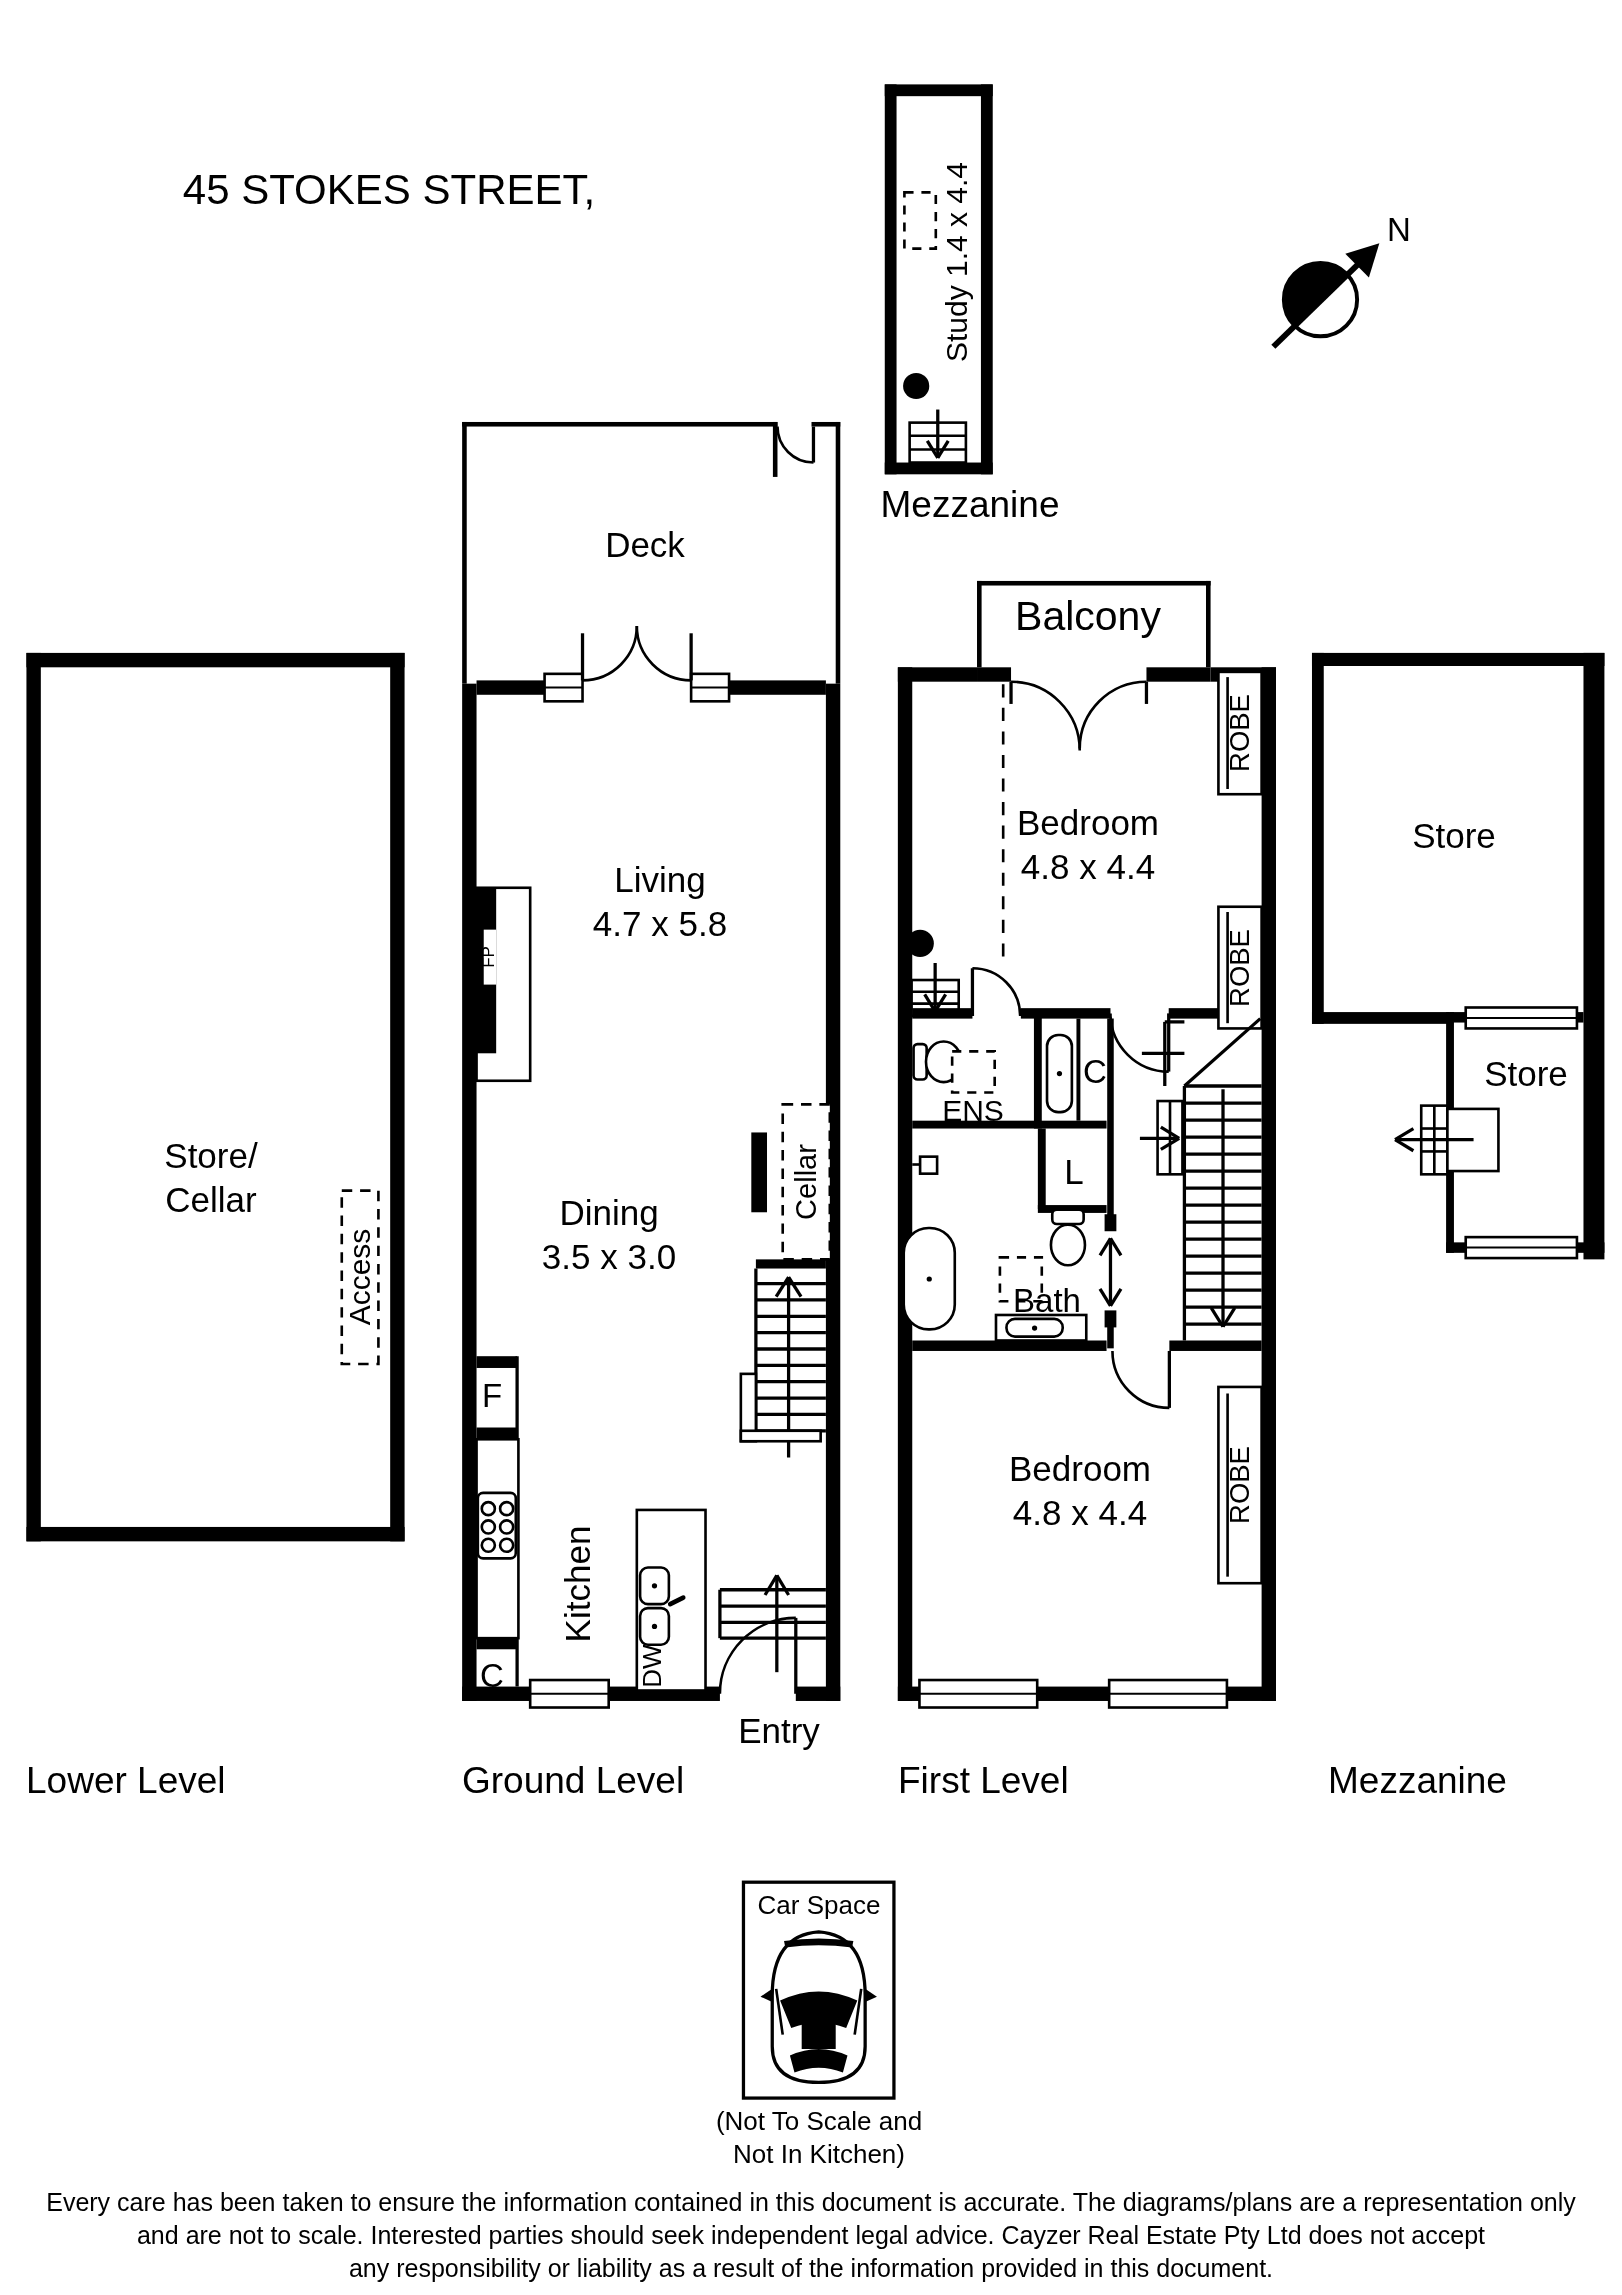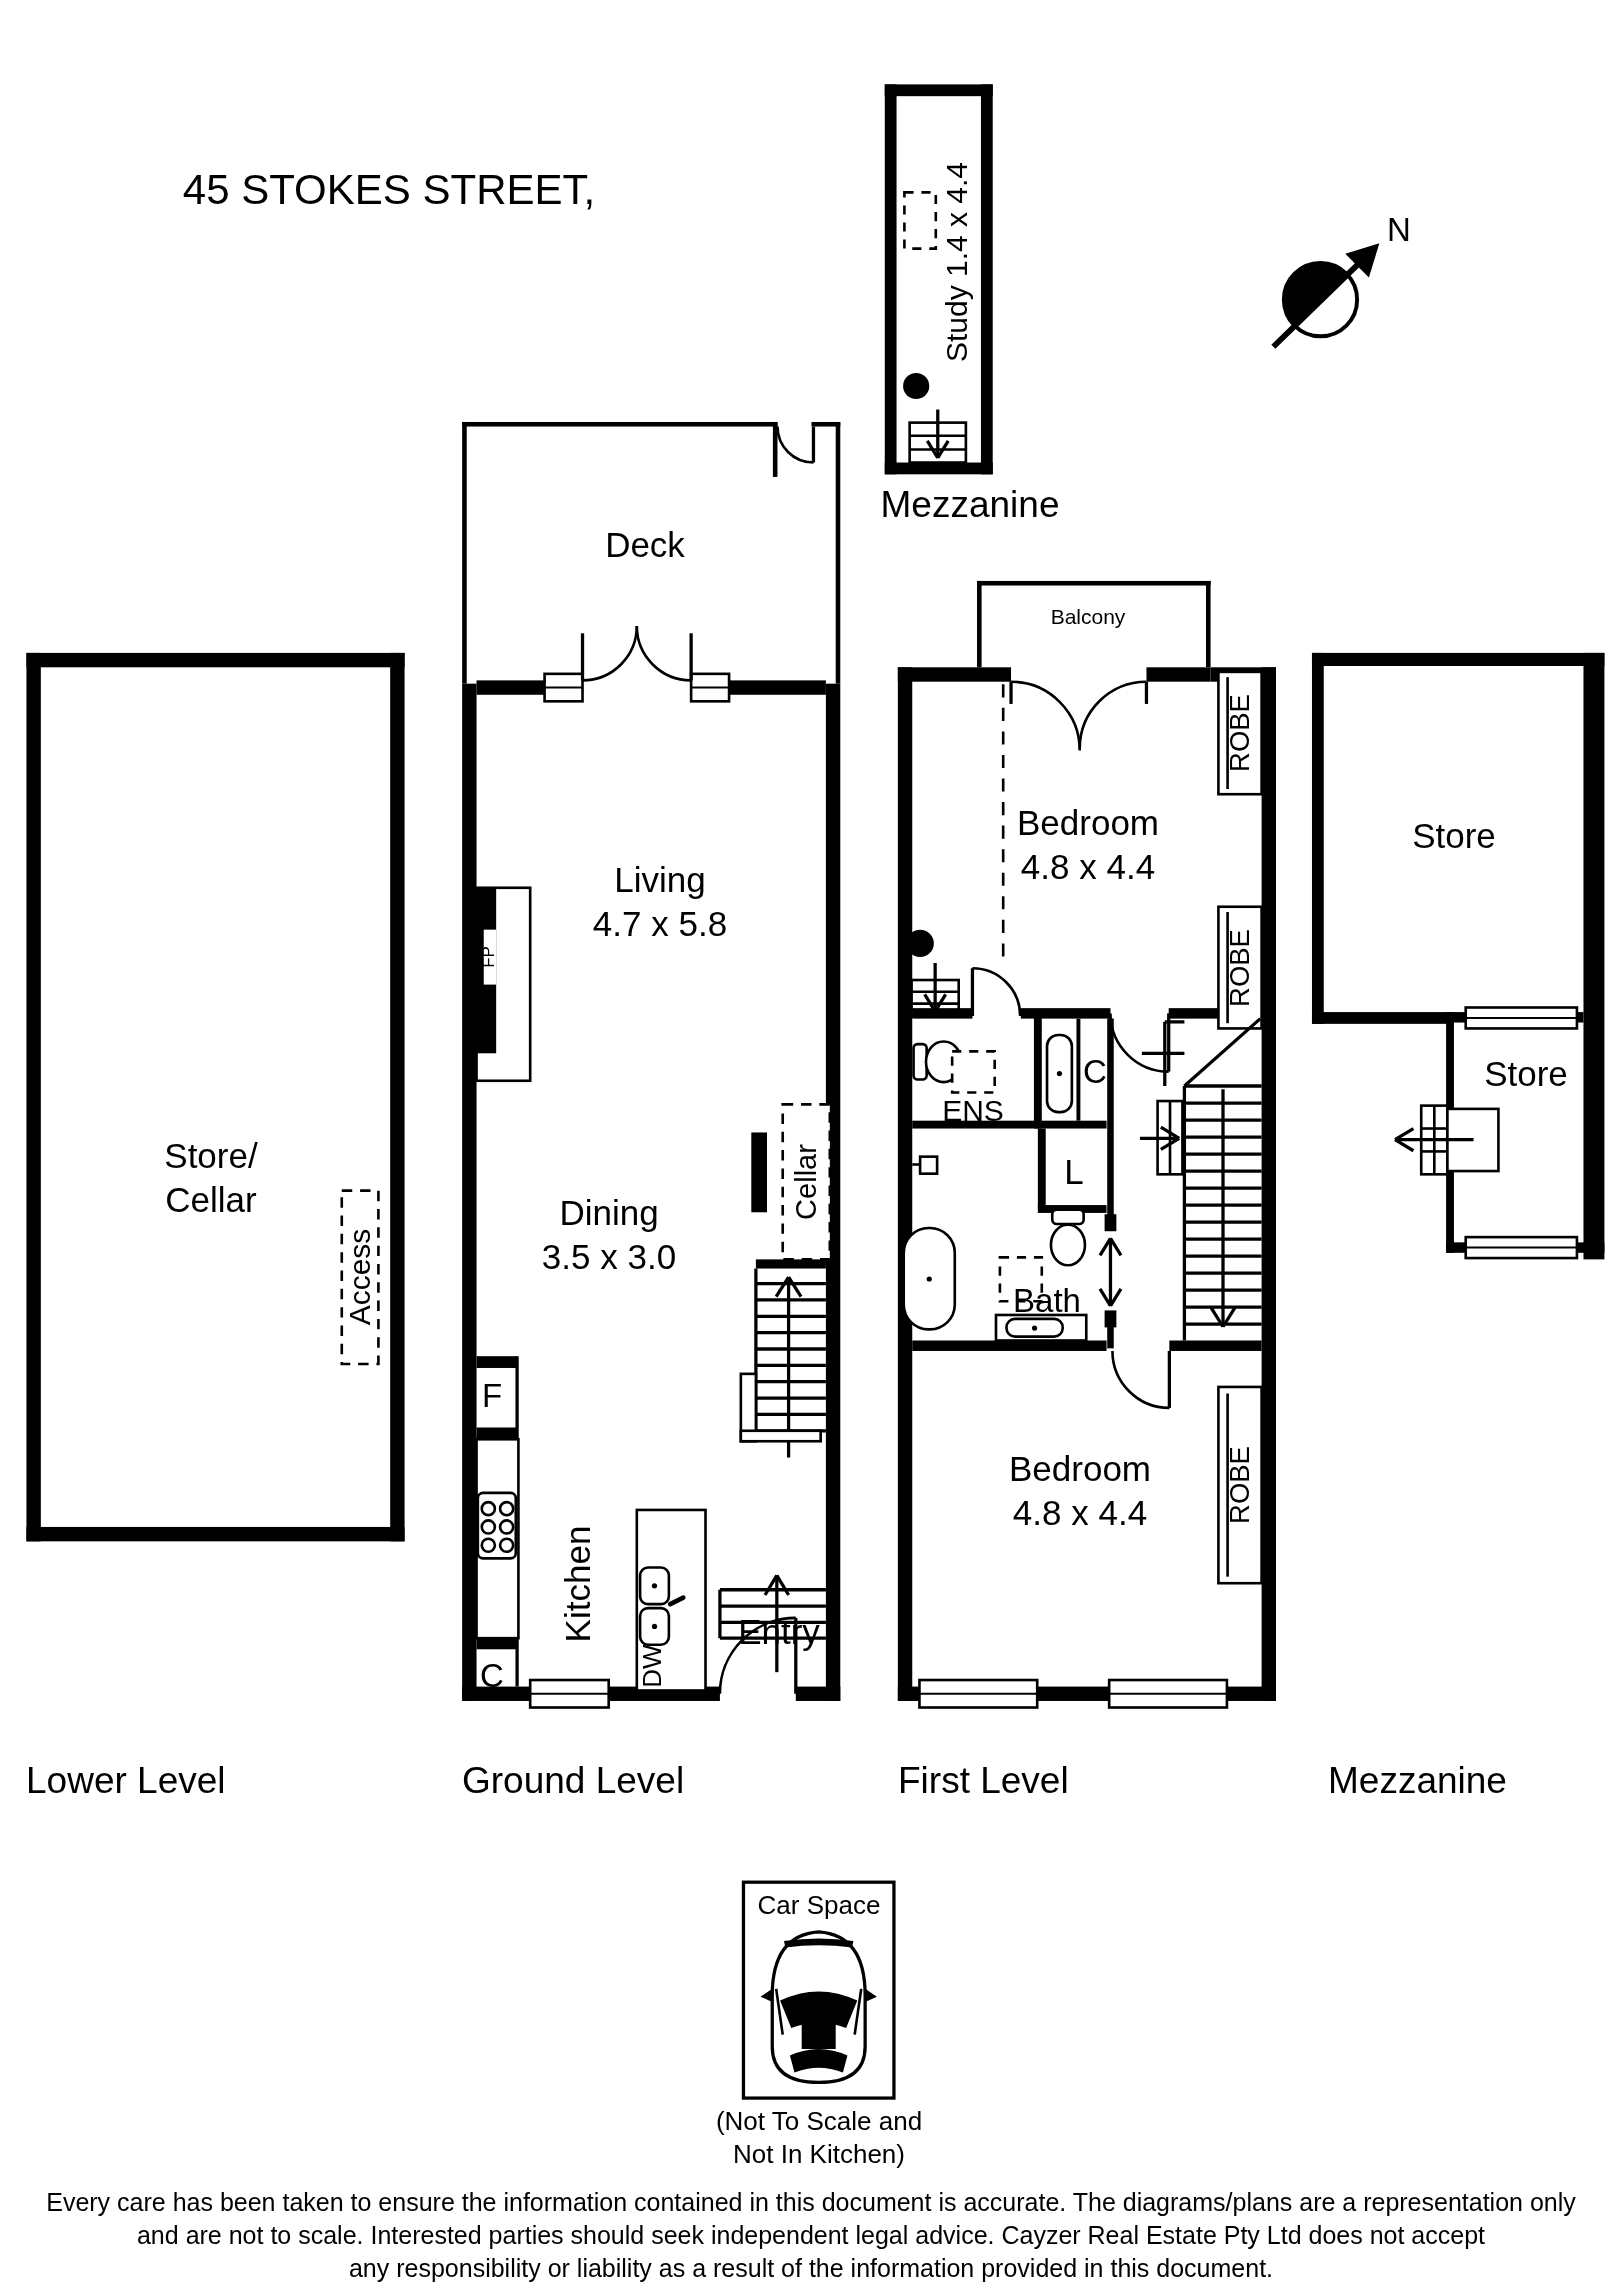--- a/index.html
+++ b/index.html
@@ -7,21 +7,21 @@
         font-family:"Liberation Sans",sans-serif;color:#000;overflow:hidden;}
   svg.plan{position:absolute;left:0;top:0;}
   .lbl{position:absolute;white-space:pre;line-height:1.12;}
   .c{transform:translate(-50%,-50%);text-align:center;}
   .l{transform:translate(0,-50%);}
   .rot{transform:translate(-50%,-50%) rotate(-90deg);text-align:center;}
   .f64{font-size:42px;line-height:56px;}
   .f56{font-size:37px;}
   .f54{font-size:35px;line-height:44px;}
   .f50{font-size:33px;}
-  .f48{font-size:21px;}
+  .f48{font-size:41px;}
   .f46{font-size:30px;}
   .f44{font-size:29px;}
   .f42{font-size:27.5px;}
   .f40{font-size:26px;line-height:33px;}
   .f36{font-size:25px;line-height:33px;}
   .f26{font-size:17px;}
 </style>
 </head>
 <body>
 
@@ -353,21 +353,21 @@
 
   <div class="lbl c f54" style="left:645px;top:545px;">Deck</div>
   <div class="lbl c f54" style="left:660px;top:902px;"><span>Living</span><br><span>4.7 x 5.8</span></div>
   <div class="lbl rot f26" style="left:489px;top:957px;">FP</div>
   <div class="lbl c f54" style="left:609px;top:1235px;"><span>Dining</span><br><span>3.5 x 3.0</span></div>
   <div class="lbl rot f44" style="left:806px;top:1182px;">Cellar</div>
   <div class="lbl c f50" style="left:492px;top:1396px;">F</div>
   <div class="lbl rot f54" style="left:578px;top:1584px;">Kitchen</div>
   <div class="lbl rot f40" style="left:652px;top:1666px;">DW</div>
   <div class="lbl c f50" style="left:492px;top:1676px;">C</div>
-  <div class="lbl c f54" style="left:779px;top:1632px;">Entry</div>
+  <div class="lbl c f54" style="left:779px;top:1731px;">Entry</div>
 
   <div class="lbl c f48" style="left:1088px;top:617px;">Balcony</div>
   <div class="lbl c f54" style="left:1088px;top:845px;"><span>Bedroom</span><br><span>4.8 x 4.4</span></div>
   <div class="lbl rot f42" style="left:1240px;top:733px;">ROBE</div>
   <div class="lbl rot f42" style="left:1240px;top:968px;">ROBE</div>
   <div class="lbl c f46" style="left:973px;top:1111px;text-align:center;">ENS</div>
   <div class="lbl c f50" style="left:1095px;top:1072px;">C</div>
   <div class="lbl c f54" style="left:1074px;top:1172px;">L</div>
   <div class="lbl c f50" style="left:1047px;top:1301px;">Bath</div>
   <div class="lbl c f54" style="left:1080px;top:1491px;"><span>Bedroom</span><br><span>4.8 x 4.4</span></div>

